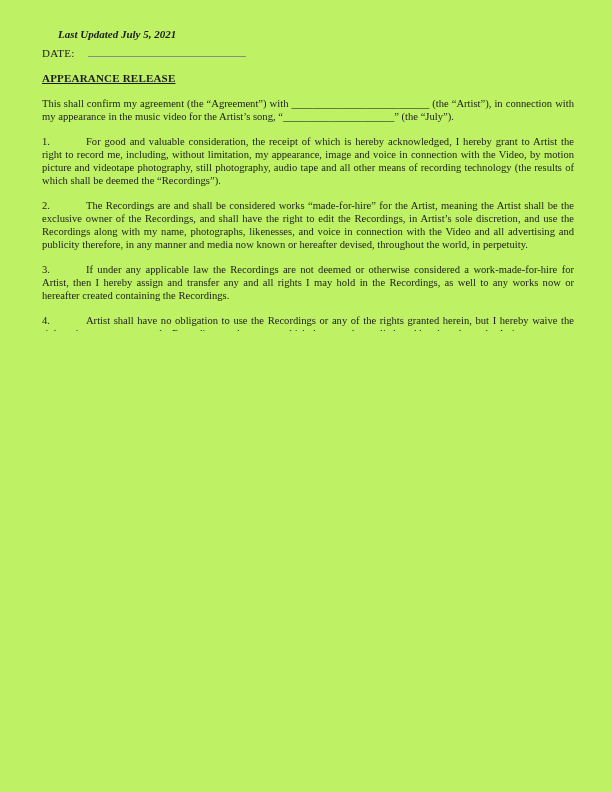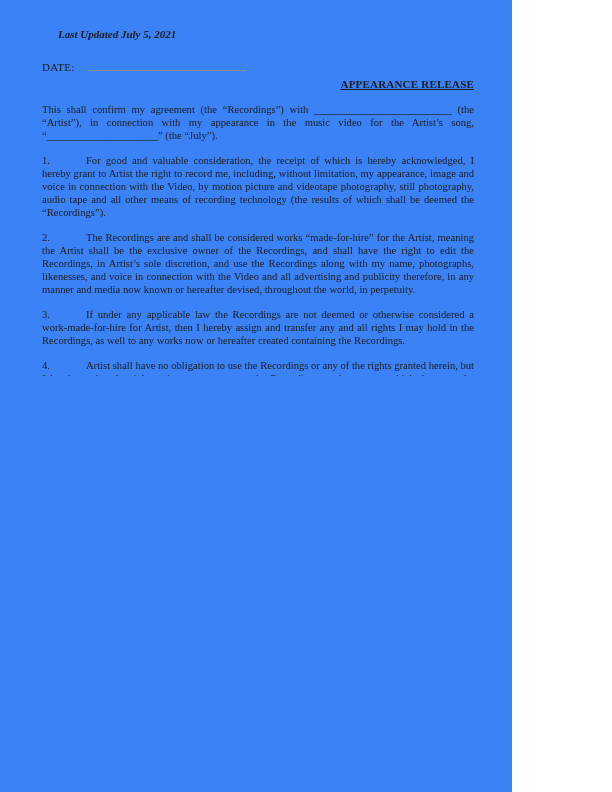--- a/index.html
+++ b/index.html
@@ -2,56 +2,56 @@
 <html><head>
 <meta charset="utf-8">
 <style>
   html, body {
     margin: 0;
     padding: 0;
     background: #ffffff;
   }
   .page {
     position: relative;
-    width: 512px;
+    width: 612px;
     height: 792px;
-    background: #3b82f6;
+    background: #bef264;
     box-sizing: border-box;
     padding: 28px 38px 0 42px;
     font-family: "Liberation Serif", serif;
     font-size: 10.6px;
     line-height: 13px;
     color: #1c1c1c;
     overflow: hidden;
   }
   .last-updated {
     font-weight: bold;
     font-style: italic;
     font-size: 11px;
     margin-left: 16px;
     white-space: nowrap;
   }
   .date-row {
-    margin-top: 19px;
+    margin-top: 5px;
   }
   .date-label {
     font-size: 11px;
     letter-spacing: 0.3px;
   }
   .date-line {
     display: inline-block;
     width: 158px;
     height: 10px;
     border-bottom: 1.2px solid #8c8c8c;
     margin-left: 13px;
     vertical-align: baseline;
   }
   .doc-title {
-    margin: 4px 0 0 0;
-    text-align: right;
+    margin: 12px 0 0 0;
+    text-align: left;
     font-size: 11px;
     font-weight: bold;
     letter-spacing: 0.2px;
     text-decoration: underline;
   }
   p.para {
     margin: 12px 0 0 0;
     text-align: justify;
   }
   .clause-tab {
@@ -74,21 +74,21 @@
 <div class="page">
 
   <div class="last-updated">Last Updated July 5, 2021</div>
 
   <div class="date-row">
     <span class="date-label">DATE:</span><span class="date-line"></span>
   </div>
 
   <p class="doc-title">APPEARANCE RELEASE</p>
 
-  <p class="para"><span>This shall confirm my agreement (the “Recordings”) with </span><span class="blank">__________________________</span><span> (the “Artist”), in connection with my appearance in the music video for the Artist’s song, “</span><span class="blank">_____________________</span><span>” (the “July”).</span></p>
+  <p class="para"><span>This shall confirm my agreement (the “Agreement”) with </span><span class="blank">__________________________</span><span> (the “Artist”), in connection with my appearance in the music video for the Artist’s song, “</span><span class="blank">_____________________</span><span>” (the “July”).</span></p>
 
   <p class="para"><span class="clause-num">1.</span><span class="clause-tab"></span><span>For good and valuable consideration, the receipt of which is hereby acknowledged, I hereby grant to Artist the right to record me, including, without limitation, my appearance, image and voice in connection with the Video, by motion picture and videotape photography, still photography, audio tape and all other means of recording technology (the results of which shall be deemed the “Recordings”).</span></p>
 
   <p class="para"><span class="clause-num">2.</span><span class="clause-tab"></span><span>The Recordings are and shall be considered works “made-for-hire” for the Artist, meaning the Artist shall be the exclusive owner of the Recordings, and shall have the right to edit the Recordings, in Artist’s sole discretion, and use the Recordings along with my name, photographs, likenesses, and voice in connection with the Video and all advertising and publicity therefore, in any manner and media now known or hereafter devised, throughout the world, in perpetuity.</span></p>
 
   <p class="para"><span class="clause-num">3.</span><span class="clause-tab"></span><span>If under any applicable law the Recordings are not deemed or otherwise considered a work-made-for-hire for Artist, then I hereby assign and transfer any and all rights I may hold in the Recordings, as well to any works now or hereafter created containing the Recordings.</span></p>
 
   <p class="para clipped"><span class="clause-num">4.</span><span class="clause-tab"></span><span>Artist shall have no obligation to use the Recordings or any of the rights granted herein, but I hereby waive the right to inspect or approve the Recordings or the uses to which they may be applied, and hereby release the Artist</span></p>
 
 </div>

